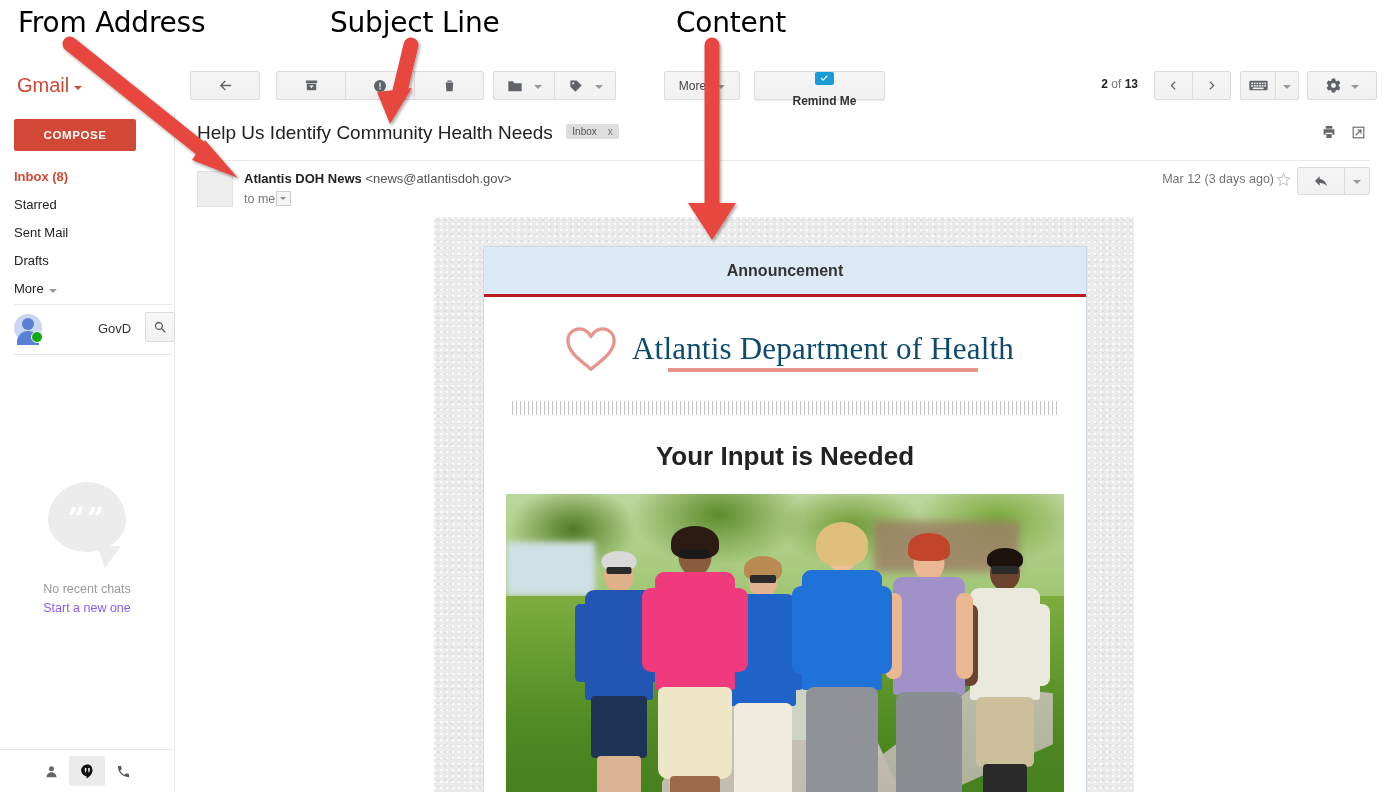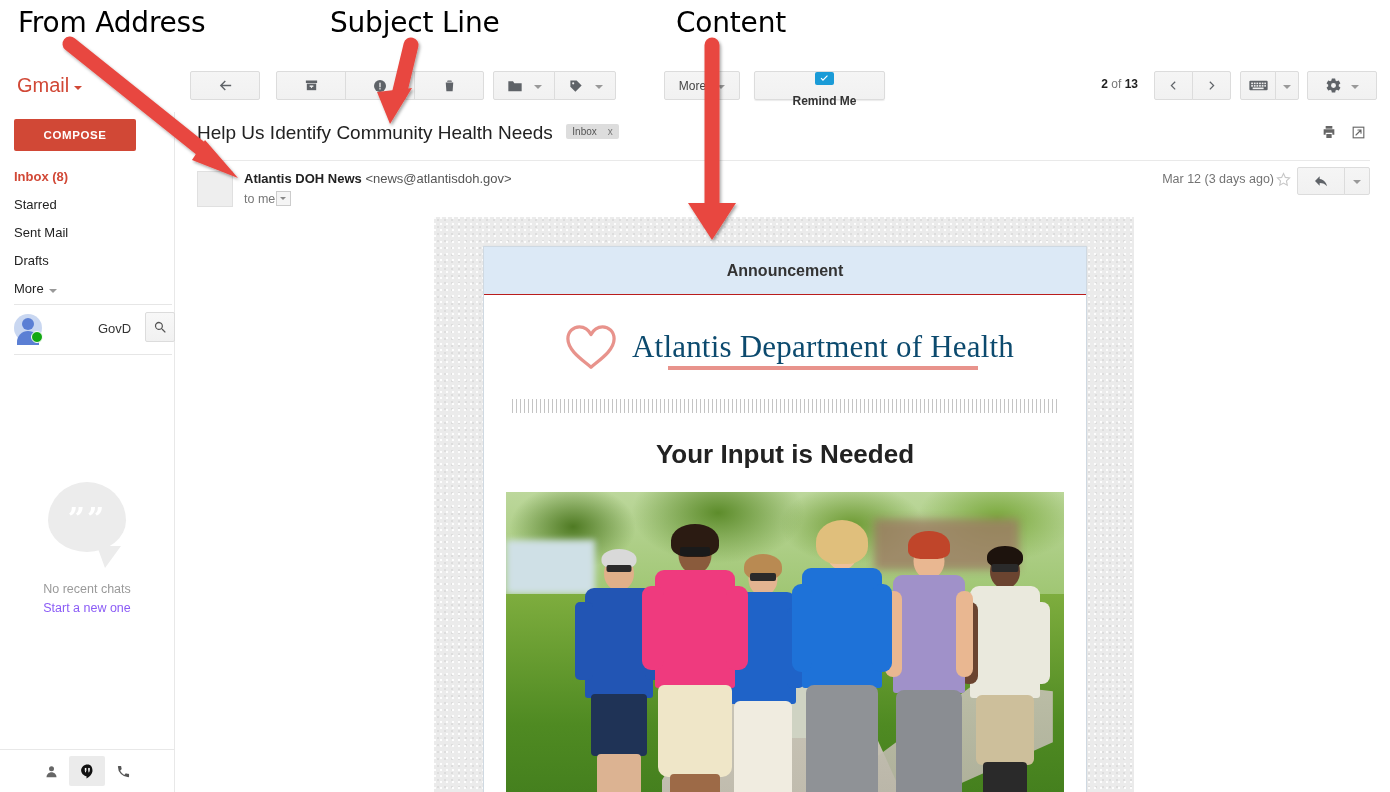--- a/index.html
+++ b/index.html
@@ -111,21 +111,21 @@
   
   .body-wrap{position:absolute;left:259px;top:105px;width:700px;bottom:-20px;
     background:#ebebeb;
     background-image:
       radial-gradient(circle at 1px 1px, rgba(255,255,255,.9) 1px, transparent 0),
       radial-gradient(circle at 4px 3px, rgba(210,210,210,.55) 1px, transparent 0);
     background-size:6px 6px,7px 7px;
     overflow:hidden;}
   .card{position:absolute;left:49px;top:29px;width:602px;bottom:0;background:#fff;
     border:1px solid #cfd9e2;border-bottom:none;box-shadow:0 0 2px rgba(0,0,0,.06);}
-  .ann-band{height:47px;background:#dce9f6;border-bottom:1px solid #b91c1c;
+  .ann-band{height:47px;background:#dce9f6;border-bottom:3px solid #b91c1c;
     display:flex;align-items:center;justify-content:center;}
   .ann-band span{font-size:16px;font-weight:700;color:#333;}
 
   .logo-row{margin-top:26px;display:flex;align-items:center;justify-content:center;padding-left:6px;}
   .heart{width:58px;height:52px;margin-right:12px;flex:0 0 58px;}
   .logo-text{position:relative;}
   .logo-text .t{font-family:"Liberation Serif","DejaVu Serif",serif;font-size:31px;color:#0c4a6e;
     letter-spacing:.2px;white-space:nowrap;}
   .logo-text .ul{position:absolute;left:36px;right:36px;bottom:-5px;height:4px;background:#e8938c;}
 

